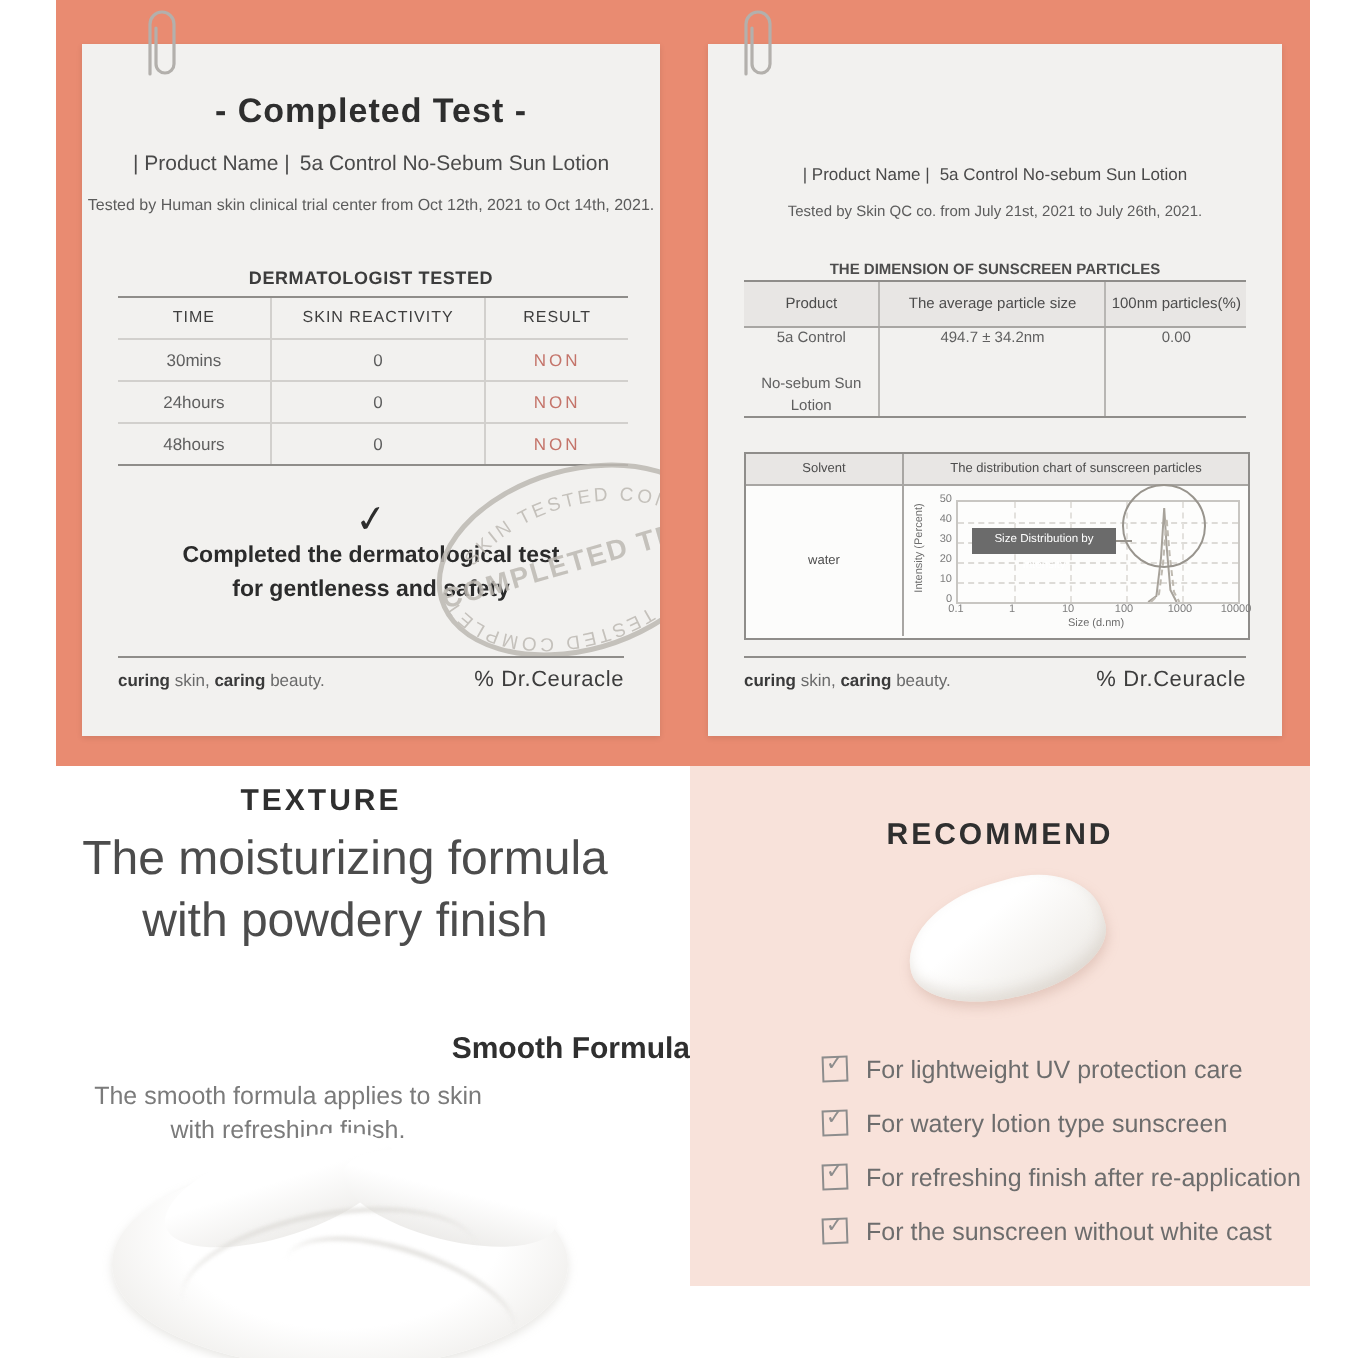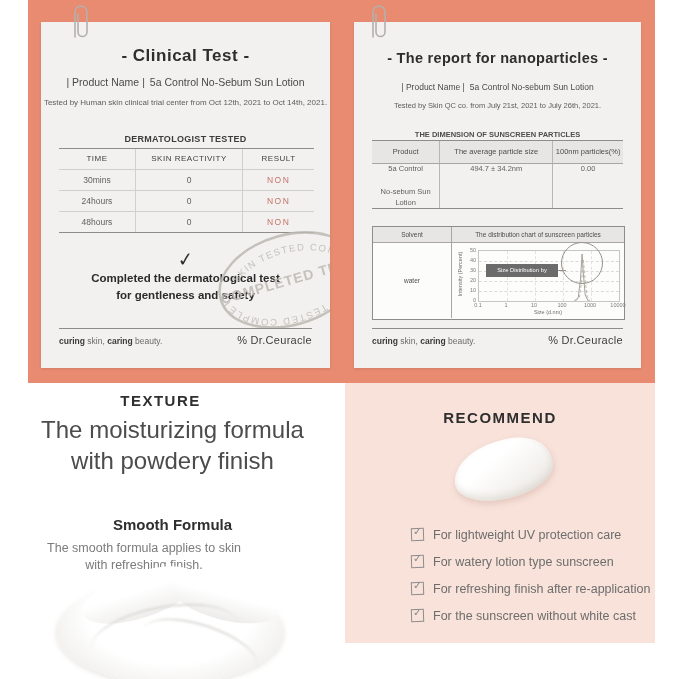--- a/index.html
+++ b/index.html
@@ -90,21 +90,21 @@
               border-radius:50%;}
   .ann-box{position:absolute;left:34px;top:21px;width:72px;height:13px;line-height:13px;background:#6b6b6b;
            color:#ffffff;text-align:center;font-size:5.8px;}
   .ann-line{position:absolute;left:106px;top:27px;width:8px;height:0;border-top:1px solid #98948d;}
 
   
   .tex-label{left:0;top:392px;width:273px;text-align:center;font-size:15px;font-weight:bold;
              letter-spacing:1.5px;color:#2f2f2f;padding-left:24px;}
   .tex-heading{left:0;top:414px;width:345px;text-align:center;font-size:24px;color:#4c4c4c;
                line-height:1.3;font-weight:normal;}
-  .tex-sub{left:0;top:516px;width:345px;text-align:center;font-size:15px;font-weight:bold;color:#2f2f2f;}
+  .tex-sub{left:0;top:516px;width:345px;text-align:right;font-size:15px;font-weight:bold;color:#2f2f2f;}
   .tex-para{left:0;top:540px;width:288px;text-align:center;font-size:12.5px;color:#7b7b7b;line-height:1.35;}
 
   .swirl{left:50px;top:572px;width:240px;height:107px;}
   .blob{position:absolute;border-radius:50%;}
   .b1{left:6px;top:8px;width:228px;height:104px;
       background:radial-gradient(ellipse at 50% 35%, #ffffff 50%, #f2f1ef 75%, #e7e5e2 100%);
       box-shadow:0 2px 5px rgba(190,185,178,0.35);}
   .b2{left:30px;top:0;width:120px;height:46px;transform:rotate(-18deg);
       background:linear-gradient(180deg,#ffffff 40%, #efeeec 100%);}
   .b3{left:120px;top:6px;width:110px;height:42px;transform:rotate(14deg);
@@ -129,21 +129,21 @@
   .rec-text{font-size:12.5px;color:#6d6d6d;}
 </style>
 </head>
 <body>
 
 <div class="canvas">
 
   <div class="abs coral-bg"></div>
 
   <div class="abs paper paper-left">
-    <div class="abs doc-title t-clinical">- Clinical Test -</div>
+    <div class="abs doc-title t-clinical">- Completed Test -</div>
     <div class="abs prod-line prod-left">
       <span class="plabel">| Product Name |</span><span>5a Control No-Sebum Sun Lotion</span>
     </div>
     <div class="abs tested tested-left">Tested by Human skin clinical trial center from Oct 12th, 2021 to Oct 14th, 2021.</div>
 
     <div class="abs tbl-title tt-left">DERMATOLOGIST TESTED</div>
     <div class="abs ltable">
       <div class="lrow lhead">
         <div class="lc1">TIME</div>
         <div class="lc2">SKIN REACTIVITY</div>
@@ -182,21 +182,20 @@
     </svg>
 
     <div class="abs footer-rule"></div>
     <div class="abs footer-row">
       <span class="slogan"><b>curing</b><span> skin, </span><b>caring</b><span> beauty.</span></span>
       <span class="brand">% Dr.Ceuracle</span>
     </div>
   </div>
 
   <div class="abs paper paper-right">
-    <div class="abs doc-title t-nano">- The report for nanoparticles -</div>
     <div class="abs prod-line prod-right">
       <span class="plabel">| Product Name |</span><span>5a Control No-sebum Sun Lotion</span>
     </div>
     <div class="abs tested tested-right">Tested by Skin QC co. from July 21st, 2021 to July 26th, 2021.</div>
 
     <div class="abs tbl-title tt-right">THE DIMENSION OF SUNSCREEN PARTICLES</div>
     <div class="abs ntable">
       <div class="nrow nhead">
         <div class="nc1">Product</div>
         <div class="nc2">The average particle size</div>

